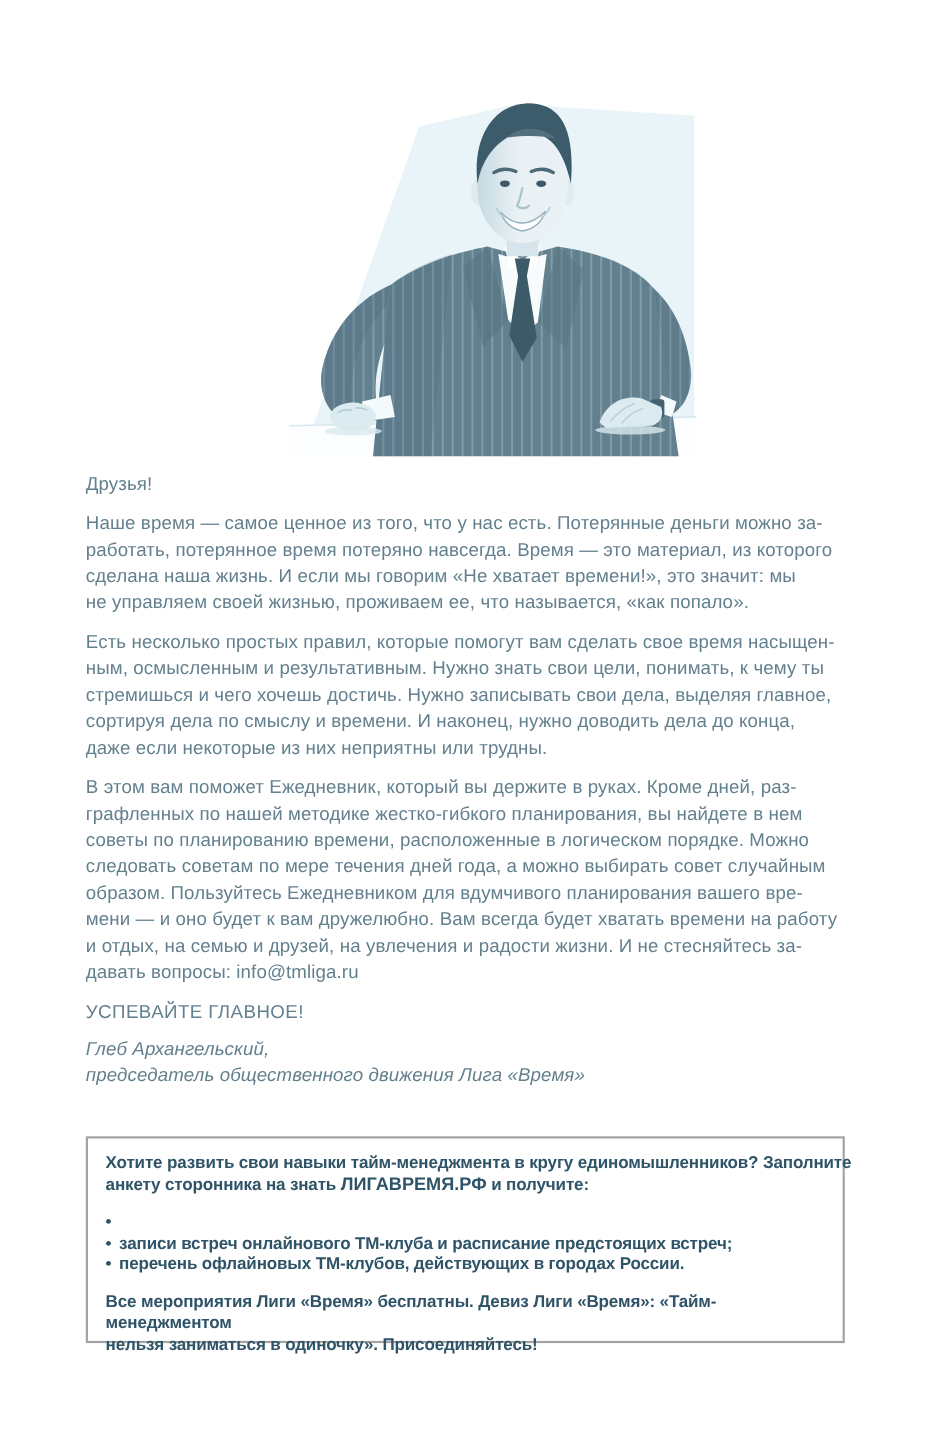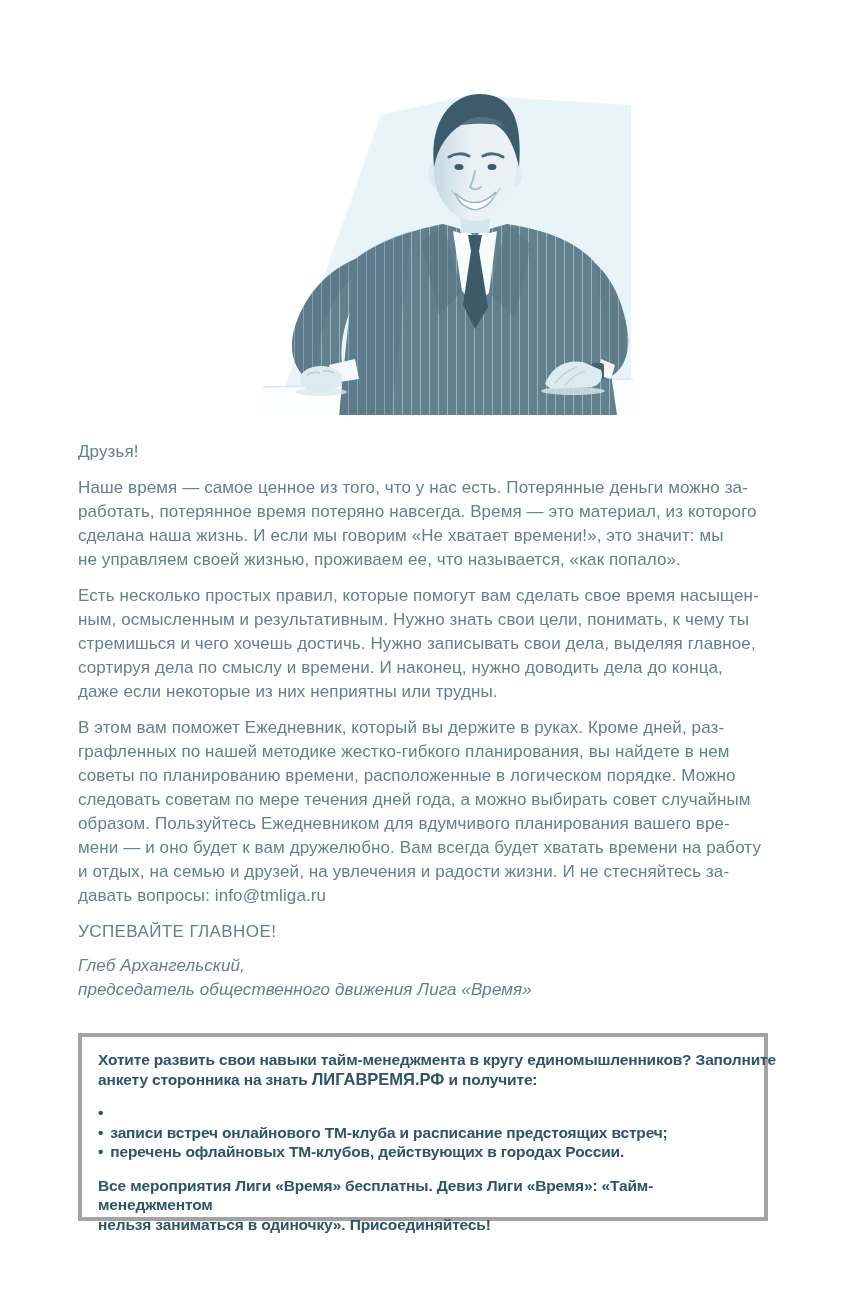--- a/index.html
+++ b/index.html
@@ -12,30 +12,30 @@
   .photo-wrap{
     position:absolute;left:263px;top:83px;width:370px;height:332px;
   }
   .photo-wrap svg{display:block;width:100%;height:100%;}
   
   .letter{
     position:absolute;left:78px;top:424px;width:692px;
     color:#63808e;
     font-size:17px;line-height:24px;letter-spacing:.1px;
   }
-  .greeting{margin:16px 0 12px 0;white-space:pre;}
+  .greeting{margin:4px 0 12px 0;white-space:pre;}
   .para{margin:0 0 12px 0;white-space:pre;}
   .slogan{margin:4px 0 10px 0;white-space:pre;letter-spacing:.4px;}
   .signature{
     margin:10px 0 0 0;text-align:left;font-style:italic;white-space:pre-line;
   }
   
   .promo-box{
     position:absolute;left:78px;top:1033px;width:690px;height:188px;
-    box-sizing:border-box;border:4px solid #a3a3a3;
+    box-sizing:border-box;border:2px solid #a3a3a3;
     padding:13px 16px 10px 16px;
     color:#2f5468;font-weight:bold;
     font-size:15.5px;line-height:19.5px;letter-spacing:-.15px;
   }
   .box-line{white-space:pre;}
   .box-gap{height:14px;}
   .bullet-row{display:flex;white-space:pre;}
   .bullet-dot{margin-right:7px;}
   .site{font-size:16.5px;letter-spacing:0;}
 </style>

